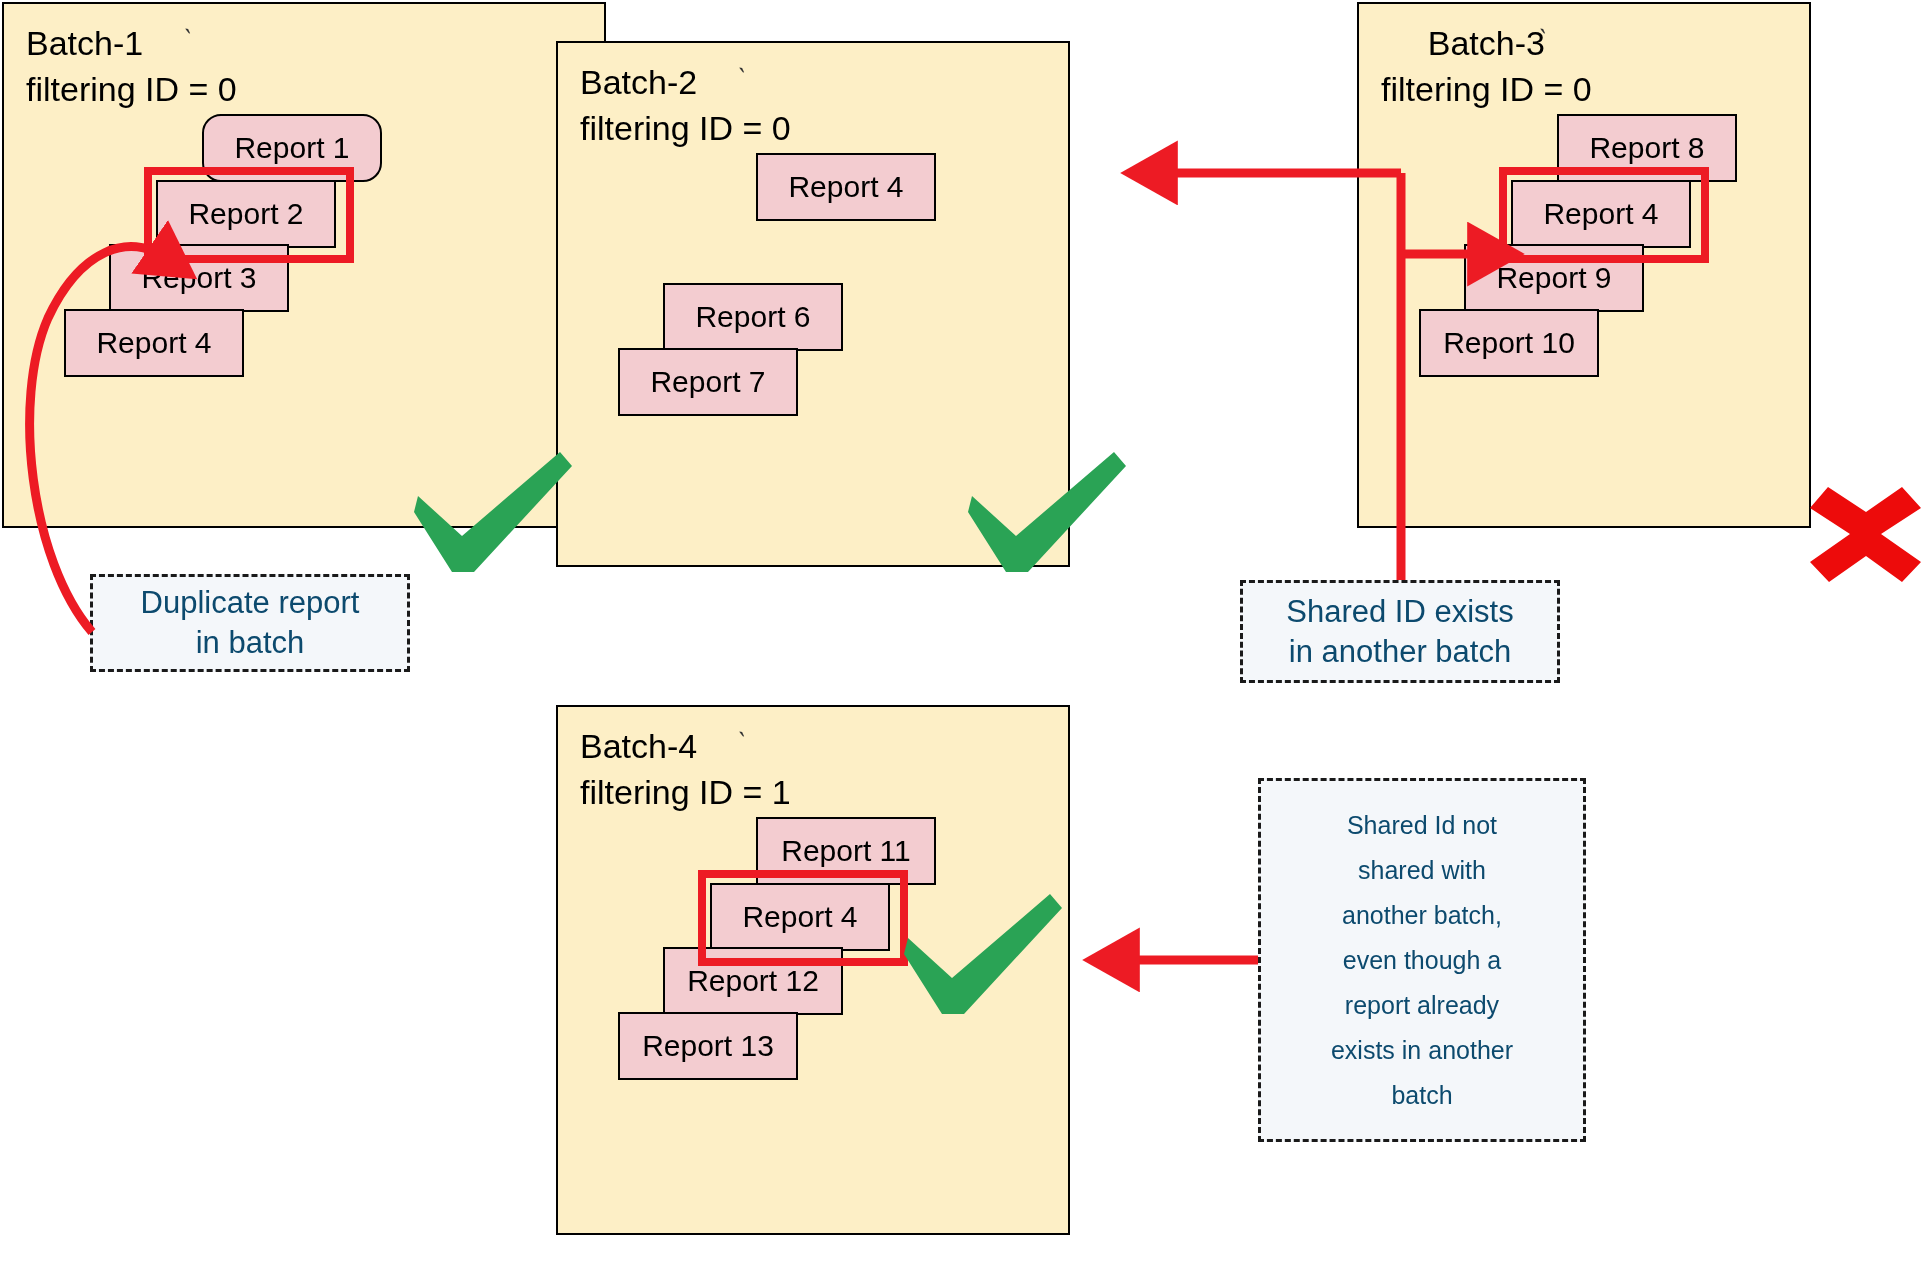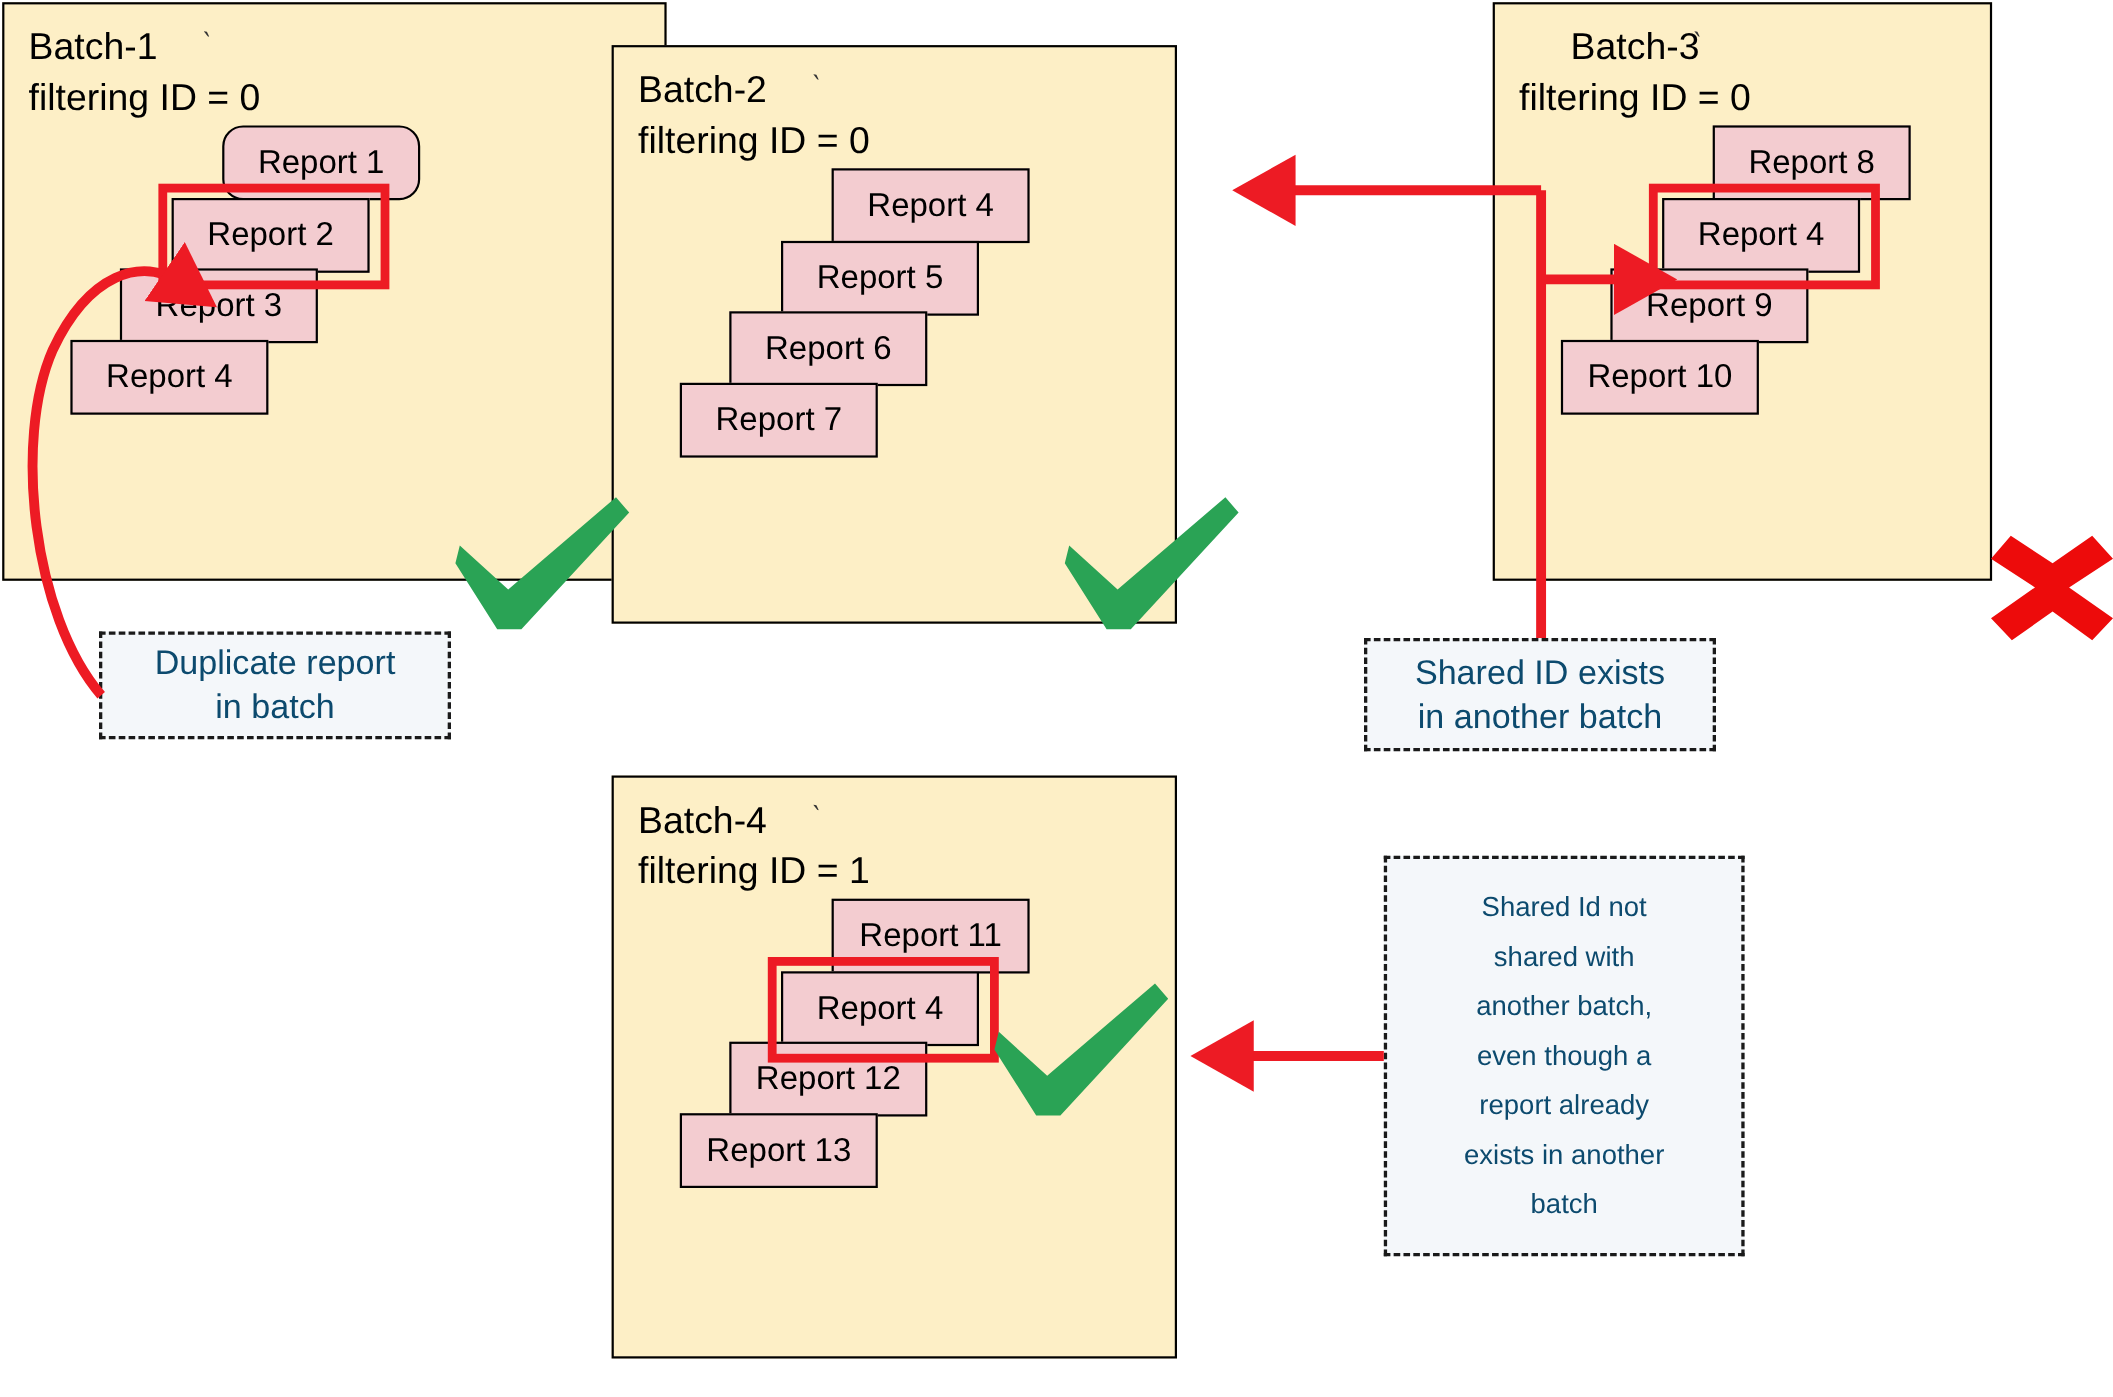--- a/index.html
+++ b/index.html
@@ -101,23 +101,20 @@
     <div class="highlight" style="left:140px; top:163px; width:210px; height:96px;"></div>
   </div>
 
   <div class="batch" style="left:556px; top:2px; width:514px; height:526px;margin-top:39px;">
     <div class="batch-title"><span>Batch-2</span><br><span>filtering ID = 0</span></div>
     <div class="tick-mark" style="left:178px; top:20px;">`</div>
 
     <div class="report" style="left:198px; top:110px; width:180px; height:68px;">
       <span>Report 4</span>
     </div>
-    <div class="report" style="left:152px; top:176px; width:180px; height:68px;">
-      <span>Report 5</span>
-    </div>
     <div class="report" style="left:105px; top:240px; width:180px; height:68px;">
       <span>Report 6</span>
     </div>
     <div class="report" style="left:60px; top:305px; width:180px; height:68px;">
       <span>Report 7</span>
     </div>
   </div>
 
   <div class="batch" style="left:1357px; top:2px; width:454px; height:526px;text-align:center;">
     <div class="batch-title"><span>Batch-3</span><br><span>filtering ID = 0</span></div>

